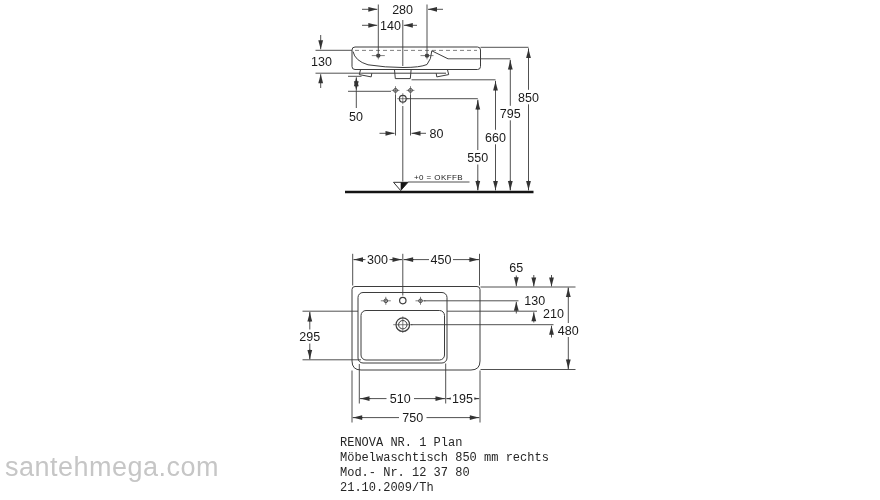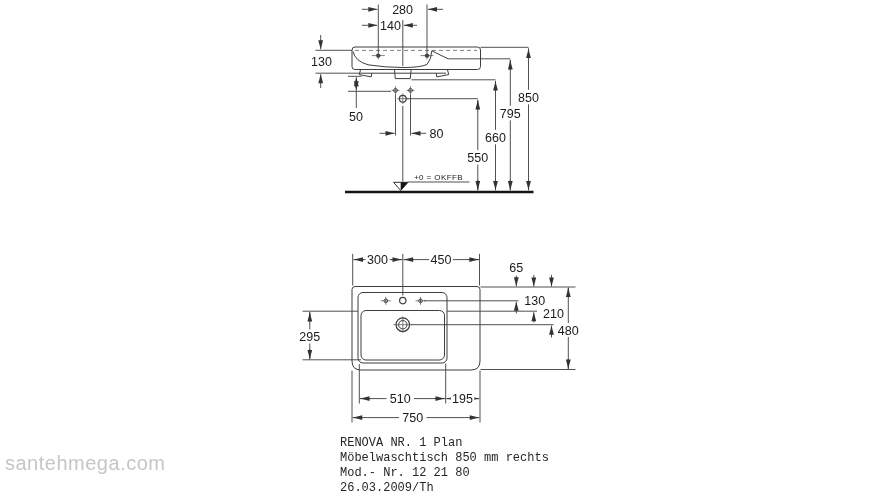--- a/index.html
+++ b/index.html
@@ -7,21 +7,21 @@
   svg{position:absolute;left:0;top:0;}
   svg text{font-family:"Liberation Sans",sans-serif;fill:#1a1a1a;}
   .dtxt{font-size:12.5px;}
   .ltxt{font-size:8px;letter-spacing:.4px;}
   .ln{stroke:#3d3d3d;stroke-width:1;fill:none;}
   .ln2{stroke:#3d3d3d;stroke-width:1.2;fill:none;}
   .thin{stroke:#4a4a4a;stroke-width:.7;fill:none;}
   .dim{stroke:#3d3d3d;stroke-width:.9;fill:none;}
   .bg{fill:#ffffff;stroke:none;}
   .title-block{position:absolute;left:340px;top:436px;color:#262626;font-size:12px;line-height:15px;font-family:Liberation Mono, monospace;}
-  .watermark{position:absolute;left:5px;top:452px;color:#c6c6c6;font-size:20px;letter-spacing:.5px;}
+  .watermark{position:absolute;left:5px;top:452px;color:#c6c6c6;font-size:27px;letter-spacing:.5px;}
 </style>
 </head>
 <body>
 
 <div class="stage">
 
 <svg width="880" height="500" viewBox="0 0 880 500">
   <defs>
     <marker id="ah" markerWidth="10" markerHeight="6" refX="9.4" refY="3" orient="auto" markerUnits="userSpaceOnUse">
       <path d="M0.4,0.6 L9.4,3 L0.4,5.4 Z" fill="#333"></path>
@@ -260,19 +260,19 @@
       <line class="dim" x1="469" y1="417.6" x2="478.8" y2="417.6" marker-end="url(#ah)"></line>
       <rect class="bg" x="399" y="410.8" width="27.5" height="13.5"></rect>
       <text class="dtxt" x="412.8" y="421.8" text-anchor="middle">750</text>
     </g>
   </g>
 </svg>
 
   <div class="title-block">
     <div>RENOVA NR. 1 Plan</div>
     <div>Möbelwaschtisch 850 mm rechts</div>
-    <div>Mod.- Nr. 12 21 80</div>
-    <div>26.03.2009/Th</div>
+    <div>Mod.- Nr. 12 37 80</div>
+    <div>21.10.2009/Th</div>
   </div>
 
   <div class="watermark">santehmega.com</div>
 
 </div>
 
 </body></html>

